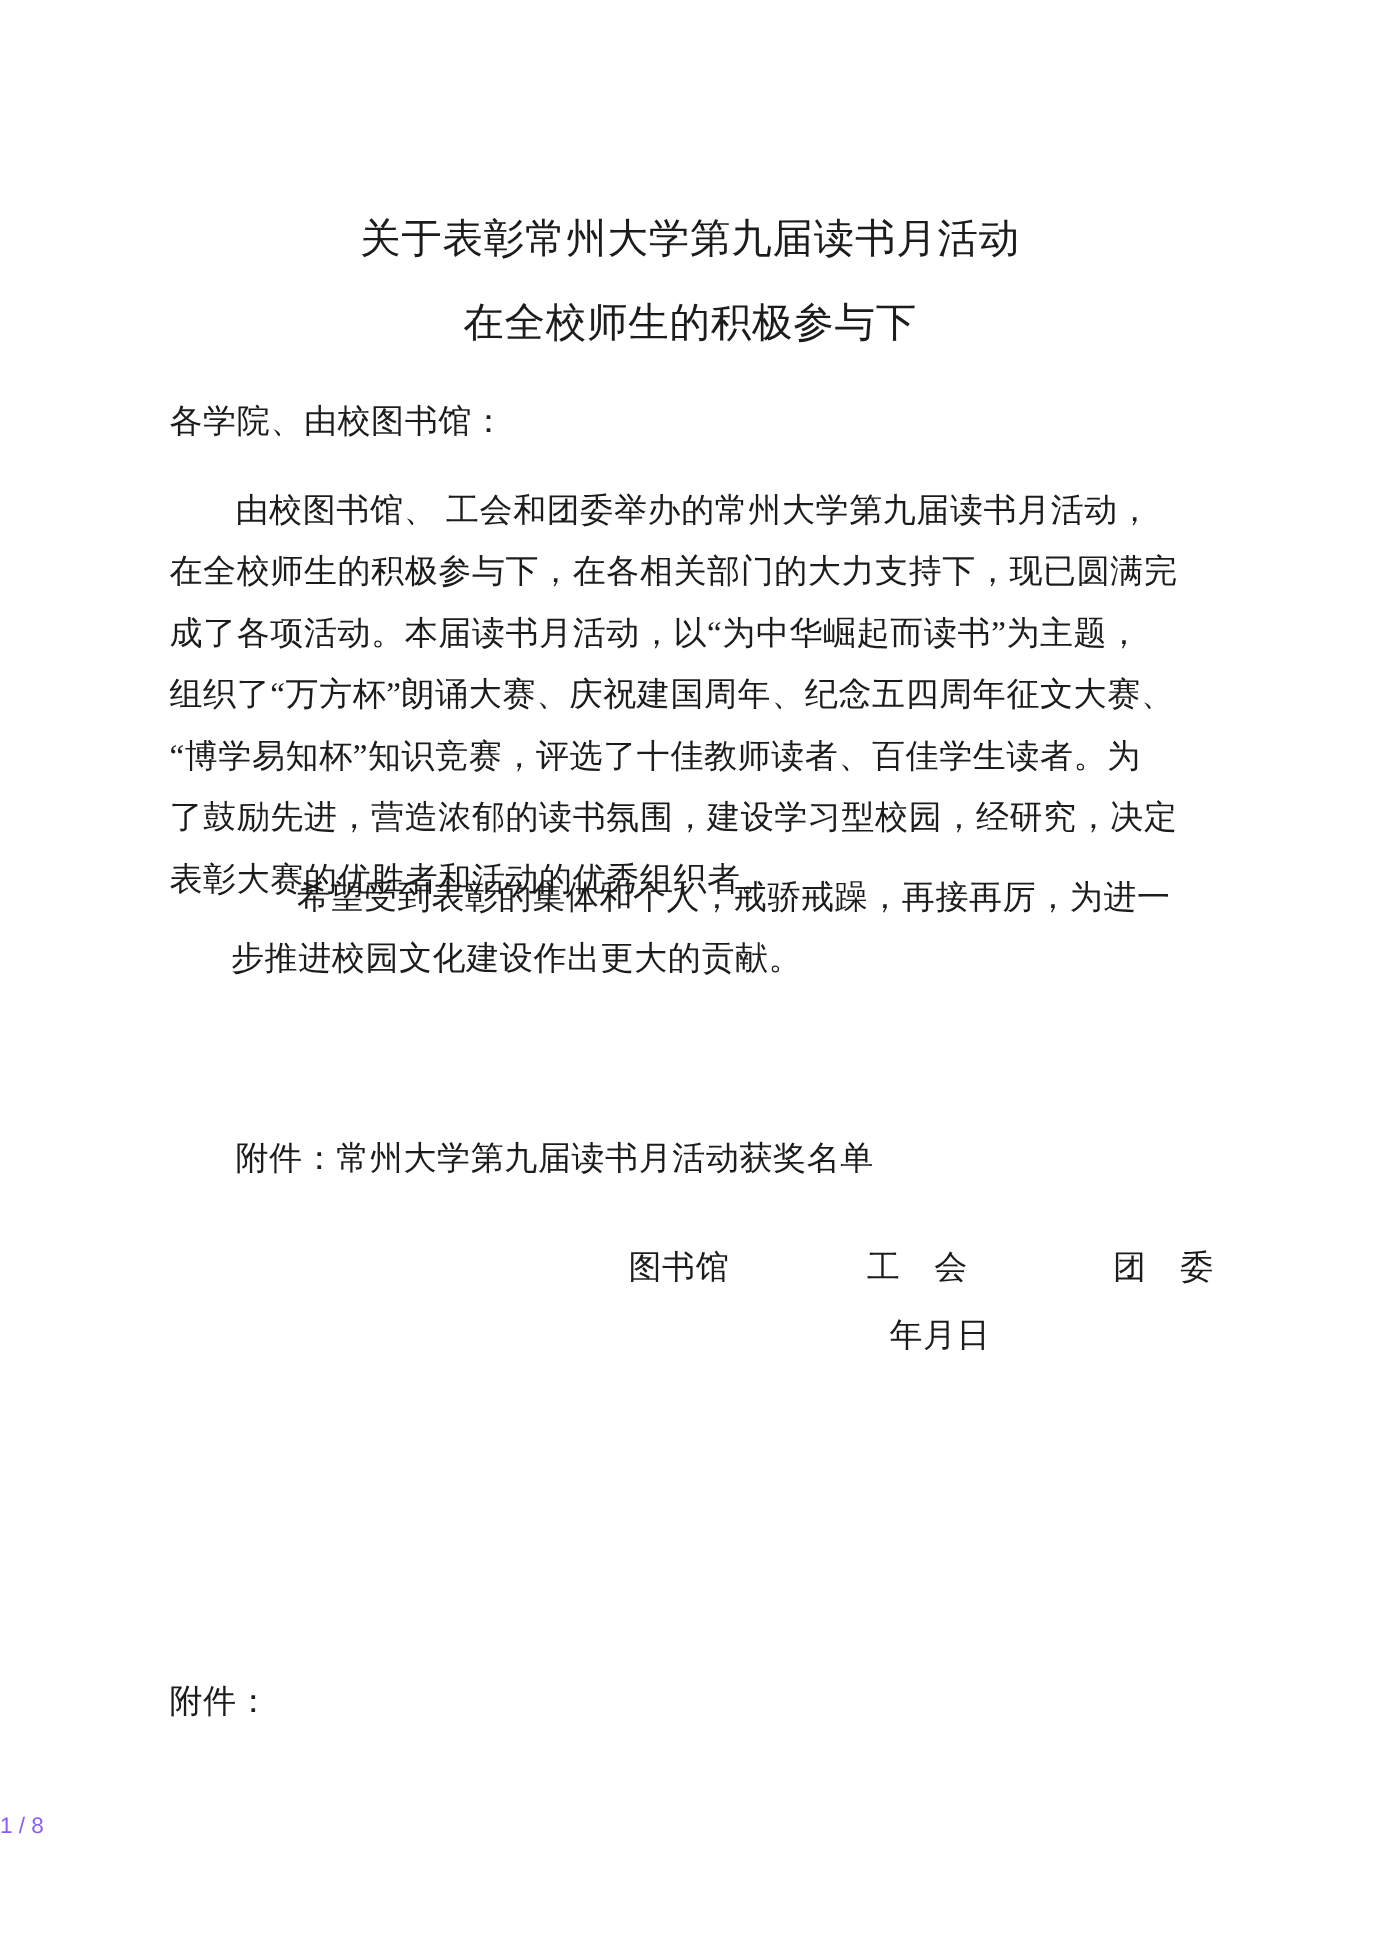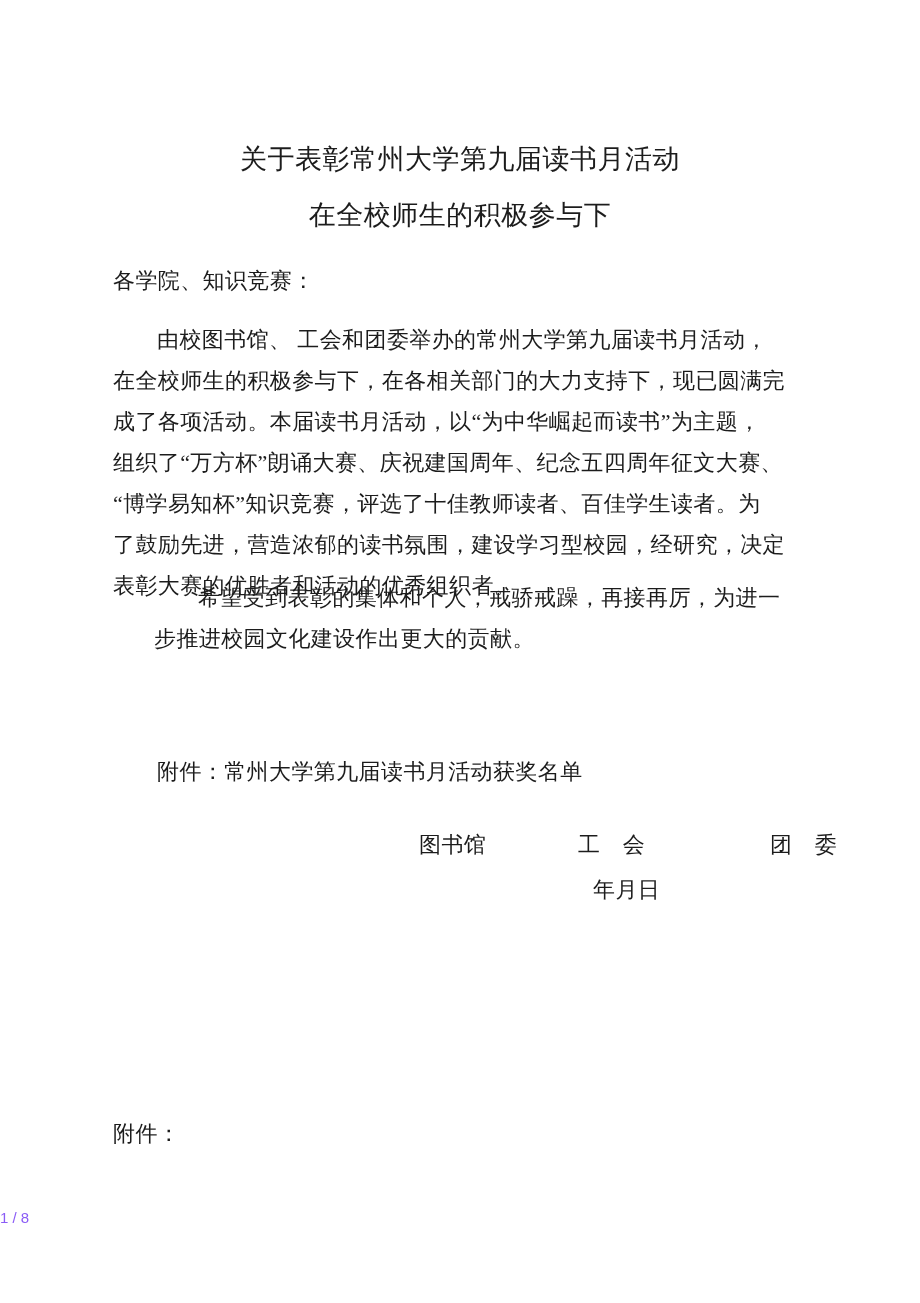--- a/index.html
+++ b/index.html
@@ -54,21 +54,21 @@
   }
   .signature-row {
     left: 0;
     top: 824px;
     width: 840px;
     height: 41px;
   }
   .signature-unit { position: absolute; white-space: nowrap; }
   .sig-library { left: 419px; }
   .sig-union   { left: 578px; }
-  .sig-league  { left: 742px; margin-left: 28px; }
+  .sig-league  { left: 742px; }
   .date-line {
     left: 593px;
     top: 869px;
     white-space: nowrap;
   }
   .attachment-heading {
     left: 113px;
     top: 1113px;
     white-space: nowrap;
   }
@@ -85,21 +85,21 @@
 </style>
 </head>
 <body>
 
 <div class="page">
 
   <div class="abs doc-title title-1">关于表彰常州大学第九届读书月活动</div>
 
   <div class="abs doc-title title-2">在全校师生的积极参与下</div>
 
-  <div class="abs body-text salutation">各学院、知识竞赛：</div>
+  <div class="abs body-text salutation">各学院、由校图书馆：</div>
 
   <div class="abs body-text paragraph para-1">由校图书馆、 工会和团委举办的常州大学第九届读书月活动，
 在全校师生的积极参与下，在各相关部门的大力支持下，现已圆满完
 成了各项活动。本届读书月活动，以“为中华崛起而读书”为主题，
 组织了“万方杯”朗诵大赛、庆祝建国周年、纪念五四周年征文大赛、
 “博学易知杯”知识竞赛，评选了十佳教师读者、百佳学生读者。为
 了鼓励先进，营造浓郁的读书氛围，建设学习型校园，经研究，决定
 表彰大赛的优胜者和活动的优秀组织者。</div>
 
   <div class="abs body-text paragraph para-2">希望受到表彰的集体和个人，戒骄戒躁，再接再厉，为进一

